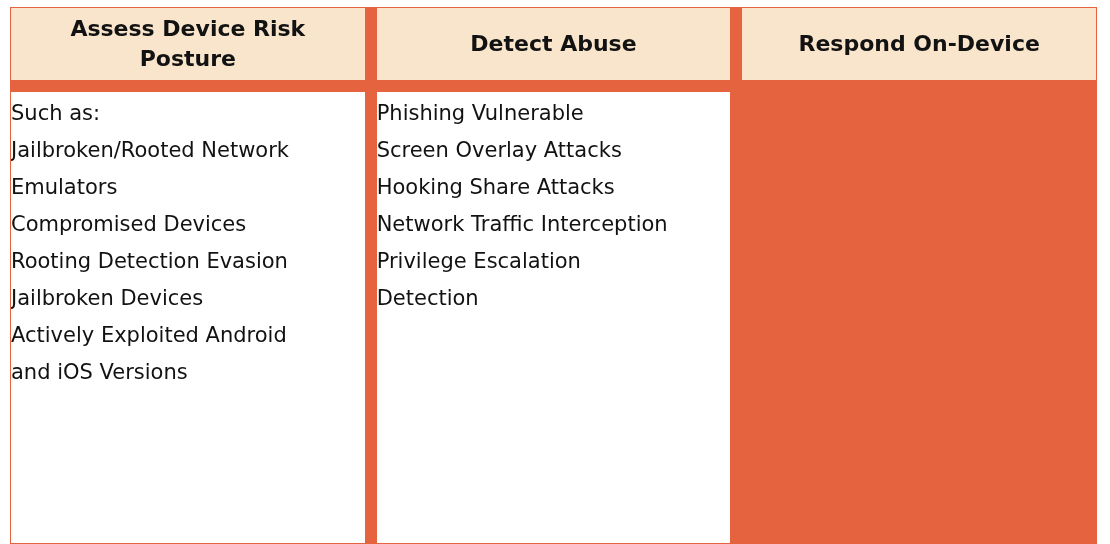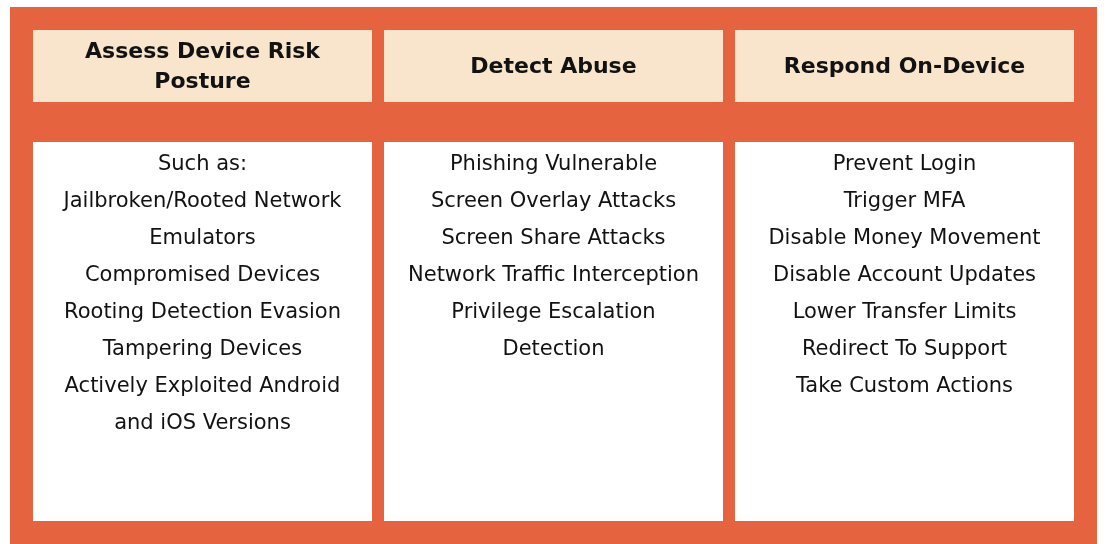--- a/index.html
+++ b/index.html
@@ -23,43 +23,41 @@
     overflow: hidden;
     position: relative;
   }
   .board {
     position: absolute;
     left: 10px;
     top: 7px;
     width: 1087px;
     height: 537px;
     background: var(--border-orange);
-    padding: 23px;
+    padding: 1px;
     display: grid;
     grid-template-columns: 1fr 1fr 1fr;
     grid-template-rows: 72px 1fr;
     gap: 12px;
   }
   .header-cell {
     background: var(--header-fill);
     display: flex;
     align-items: center;
     justify-content: center;
     text-align: center;
     font-weight: bold;
     font-size: 22px;
     line-height: 1.35;
     white-space: pre-line;
   }
   .body-cell {
     background: var(--body-fill);
     padding-top: 3px;
-    text-align: center;
     overflow: hidden;
-    margin-top: 28px;
   }
   .item {
     font-size: 21px;
     line-height: 37px;
     white-space: pre-line;
   }
 </style>
 </head>
 <body>
 
@@ -68,34 +66,25 @@
 Posture</div>
   <div class="header-cell">Detect Abuse</div>
   <div class="header-cell">Respond On-Device</div>
 
   <div class="body-cell">
       <div class="item">Such as:</div>
       <div class="item">Jailbroken/Rooted Network</div>
       <div class="item">Emulators</div>
       <div class="item">Compromised Devices</div>
       <div class="item">Rooting Detection Evasion</div>
-      <div class="item">Tampering Devices</div>
+      <div class="item">Jailbroken Devices</div>
       <div class="item">Actively Exploited Android
 and iOS Versions</div>
     </div>
   <div class="body-cell">
       <div class="item">Phishing Vulnerable</div>
       <div class="item">Screen Overlay Attacks</div>
-      <div class="item">Screen Share Attacks</div>
+      <div class="item">Hooking Share Attacks</div>
       <div class="item">Network Traffic Interception</div>
       <div class="item">Privilege Escalation
 Detection</div>
     </div>
-  <div class="body-cell">
-      <div class="item">Prevent Login</div>
-      <div class="item">Trigger MFA</div>
-      <div class="item">Disable Money Movement</div>
-      <div class="item">Disable Account Updates</div>
-      <div class="item">Lower Transfer Limits</div>
-      <div class="item">Redirect To Support</div>
-      <div class="item">Take Custom Actions</div>
-    </div>
 </div>
 
 </body></html>

